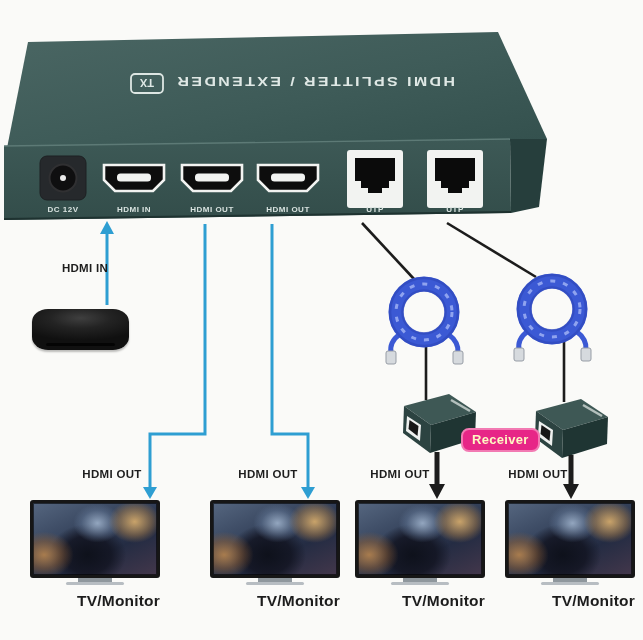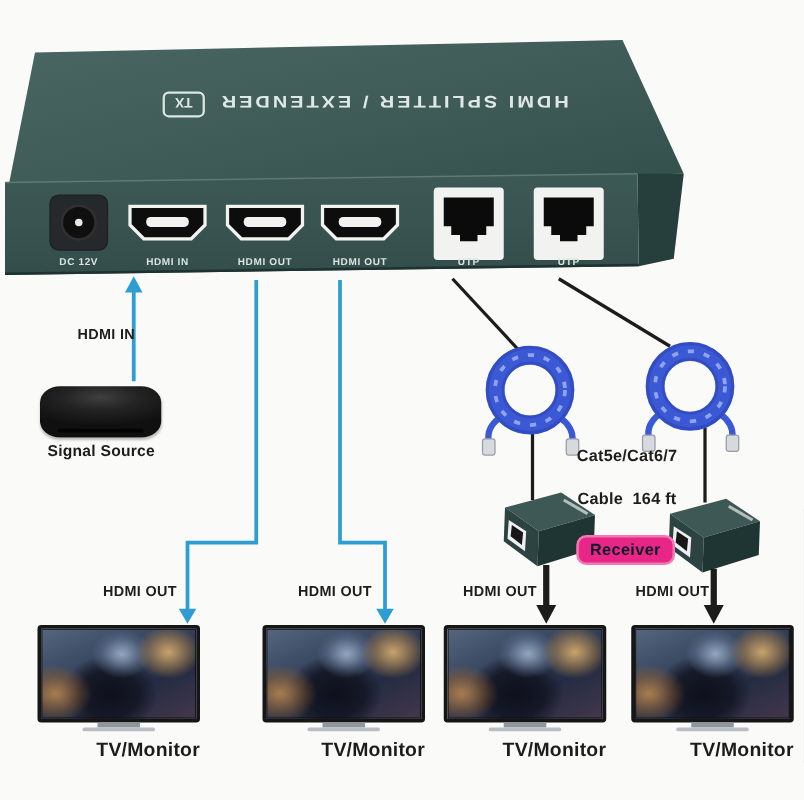--- a/index.html
+++ b/index.html
@@ -9,21 +9,21 @@
     font-family:"Liberation Sans",sans-serif;color:#1c1c1c;
   }
   .canvas svg{position:absolute;left:0;top:0;}
   svg text{font-family:"Liberation Sans",sans-serif;}
   .abs{position:absolute;}
   .lbl{font-weight:bold;color:#1d1d1d;text-align:center;}
   .lbl-small{font-size:11.5px;letter-spacing:.3px;}
   .lbl-mid{font-size:12.5px;letter-spacing:.2px;}
   .cable-spec{font-size:13px;line-height:1.3;letter-spacing:.2px;white-space:pre;}
   .receiver-badge{
-    background:#e72687;color:#0f172a;font-weight:bold;font-size:13px;
+    background:#e72687;color:#fef9c3;font-weight:bold;font-size:13px;
     padding:2px 9px 3px;border-radius:8px;border:2px solid #f27ab3;
     letter-spacing:.3px;
   }
   
   .stb{
     width:97px;height:41px;border-radius:16px/13px;
     background:radial-gradient(ellipse 70% 55% at 50% 22%,#3f3f3f 0%,#232323 45%,#101010 100%);
     box-shadow:0 2px 2px rgba(0,0,0,.25);
   }
   .stb::after{content:"";position:absolute;left:14px;right:14px;bottom:4px;height:3px;
@@ -144,26 +144,21 @@
     <g>
       <line x1="437" y1="452" x2="437" y2="486" stroke="#1c1c1c" stroke-width="5"></line>
       <polygon points="429,484 445,484 437,499" fill="#1c1c1c"></polygon>
       <line x1="571" y1="455" x2="571" y2="486" stroke="#1c1c1c" stroke-width="5"></line>
       <polygon points="563,484 579,484 571,499" fill="#1c1c1c"></polygon>
     </g>
   </svg>
 
   <div class="abs lbl lbl-small" style="left:45px;top:262px;width:80px;">HDMI IN</div>
   <div class="abs stb" style="left:32px;top:309px;"></div>
-  <div class="abs lbl lbl-mid" style="left:20px;top:354px;width:122px;">Signal Source</div>
 
-  <div class="abs lbl cable-spec" style="left:434px;top:340px;width:120px;">
-    <span>Cat5e/Cat6/7</span><br>
-    <span>Cable  164 ft</span>
-  </div>
 
   <div class="abs receiver-badge" style="left:461px;top:428px;">Receiver</div>
 
   <div class="abs lbl lbl-small" style="left:67px;top:468px;width:90px;">HDMI OUT</div>
   <div class="abs lbl lbl-small" style="left:223px;top:468px;width:90px;">HDMI OUT</div>
   <div class="abs lbl lbl-small" style="left:355px;top:468px;width:90px;">HDMI OUT</div>
   <div class="abs lbl lbl-small" style="left:493px;top:468px;width:90px;">HDMI OUT</div>
 
   <div class="abs tv" style="left:30px;top:500px;">
     <div class="tv-screen"></div>

